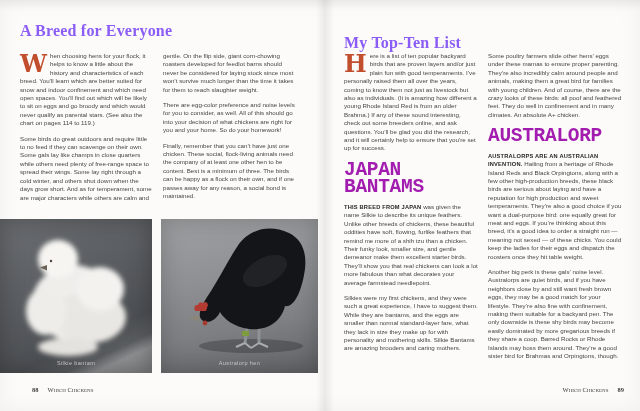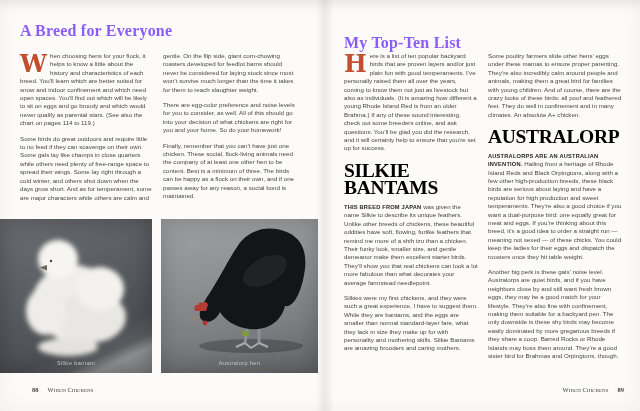--- a/index.html
+++ b/index.html
@@ -11,22 +11,22 @@
   .top-edge{position:absolute;left:0;top:0;width:640px;height:10px;
           background:linear-gradient(rgba(0,0,0,0.05),rgba(0,0,0,0));}
 
   .page-heading{position:absolute;margin:0;font-family:Liberation Serif, serif;font-weight:bold;
           font-size:16px;line-height:15px;color:#8b5cf6;letter-spacing:0.2px;}
   .col{position:absolute;color:#454546;}
   .body-p{margin:0 0 7px 0;font-size:6.2px;line-height:8.4px;text-align:left;}
   .dropcap{float:left;font-family:"DejaVu Serif",serif;font-weight:bold;font-size:24px;
           line-height:22px;padding:1px 3px 0 0;color:#c14f2e;}
   .lead{font-weight:bold;font-size:5.7px;letter-spacing:0.2px;color:#262626;}
-  .gold-heading{margin:9px 0 6px 0;font-family:Liberation Serif, serif;font-weight:800;
-          font-size:19.5px;line-height:17.5px;letter-spacing:-0.3px;color:#000000;}
+  .gold-heading{margin:9px 0 6px 0;font-family:Liberation Mono, monospace;font-weight:800;
+          font-size:19.5px;line-height:17.5px;letter-spacing:-0.3px;color:#a21caf;}
 
   figure{margin:0;position:absolute;overflow:hidden;}
   .photo-silkie{left:0;top:219px;width:152px;height:154px;
           background:linear-gradient(155deg,#6b6e72 0%,#595c60 45%,#4c4f53 72%,#5a5d60 82%,#8e9092 88%,#7c7e80 100%);
           box-shadow:inset 0 0 24px rgba(0,0,0,0.28);}
   .photo-australorp{left:161px;top:219px;width:157px;height:154px;
           background:linear-gradient(170deg,#9fa1a3 0%,#8d8f92 40%,#7d7f82 68%,#6e7073 85%,#606265 100%);
           box-shadow:inset 0 0 24px rgba(0,0,0,0.22);}
   figure svg{position:absolute;left:0;top:0;}
   figcaption{position:absolute;left:0;bottom:7px;width:100%;text-align:center;
@@ -101,21 +101,21 @@
     <div class="footer footer-left">
       <span class="pgnum">88</span><span>Which Chickens</span>
     </div>
   </section>
 
   <section>
     <h1 class="page-heading" style="left:344px;top:23px;margin-top:12px;">My Top-Ten List</h1>
 
     <div class="col" style="left:344px;top:52px;width:134px;">
       <p class="body-p"><span class="dropcap">H</span><span>ere is a list of ten popular backyard birds that are proven layers and/or just plain fun with good temperaments. I’ve personally raised them all over the years, coming to know them not just as livestock but also as individuals. (It is amazing how different a young Rhode Island Red is from an older Brahma.) If any of these sound interesting, check out some breeders online, and ask questions. You’ll be glad you did the research, and it will certainly help to ensure that you’re set up for success.</span></p>
-      <h2 class="gold-heading">SILKIE BANTAMS</h2>
+      <h2 class="gold-heading">JAPAN BANTAMS</h2>
       <p class="body-p"><span class="lead">THIS BREED FROM JAPAN</span><span> was given the name Silkie to describe its unique feathers. Unlike other breeds of chickens, these beautiful oddities have soft, flowing, furlike feathers that remind me more of a shih tzu than a chicken. Their funky look, smaller size, and gentle demeanor make them excellent starter birds. They’ll show you that real chickens can look a lot more fabulous than what decorates your average farmstead needlepoint.</span></p>
       <p class="body-p">Silkies were my first chickens, and they were such a great experience, I have to suggest them. While they are bantams, and the eggs are smaller than normal standard-layer fare, what they lack in size they make up for with personality and mothering skills. Silkie Bantams are amazing brooders and caring mothers.</p>
     </div>
 
     <div class="col" style="left:488px;top:52px;width:136px;">
       <p class="body-p">Some poultry farmers slide other hens’ eggs under these mamas to ensure proper parenting. They’re also incredibly calm around people and animals, making them a great bird for families with young children. And of course, there are the crazy looks of these birds: all poof and feathered feet. They do well in confinement and in many climates. An absolute A+ chicken.</p>
       <h2 class="gold-heading">AUSTRALORP</h2>
       <p class="body-p"><span class="lead">AUSTRALORPS ARE AN AUSTRALIAN INVENTION.</span><span> Hailing from a heritage of Rhode Island Reds and Black Orpingtons, along with a few other high-production breeds, these black birds are serious about laying and have a reputation for high production and sweet temperaments. They’re also a good choice if you want a dual-purpose bird: one equally great for meat and eggs. If you’re thinking about this breed, it’s a good idea to order a straight run — meaning not sexed — of these chicks. You could keep the ladies for their eggs and dispatch the roosters once they hit table weight.</span></p>
       <p class="body-p">Another big perk is these gals’ noise level. Australorps are quiet birds, and if you have neighbors close by and still want fresh brown eggs, they may be a good match for your lifestyle. They’re also fine with confinement, making them suitable for a backyard pen. The only downside is these shy birds may become easily dominated by more gregarious breeds if they share a coop. Barred Rocks or Rhode Islands may boss them around. They’re a good sister bird for Brahmas and Orpingtons, though.</p>
     </div>

